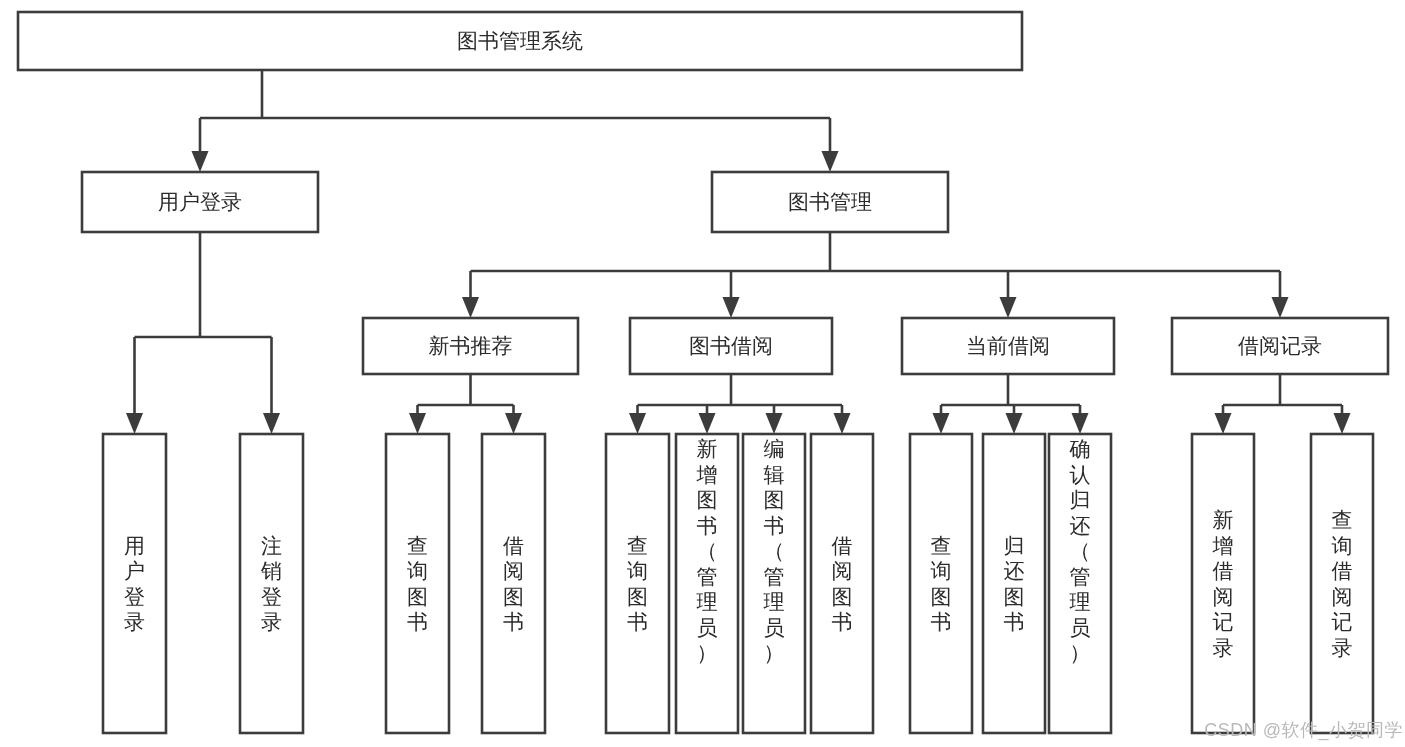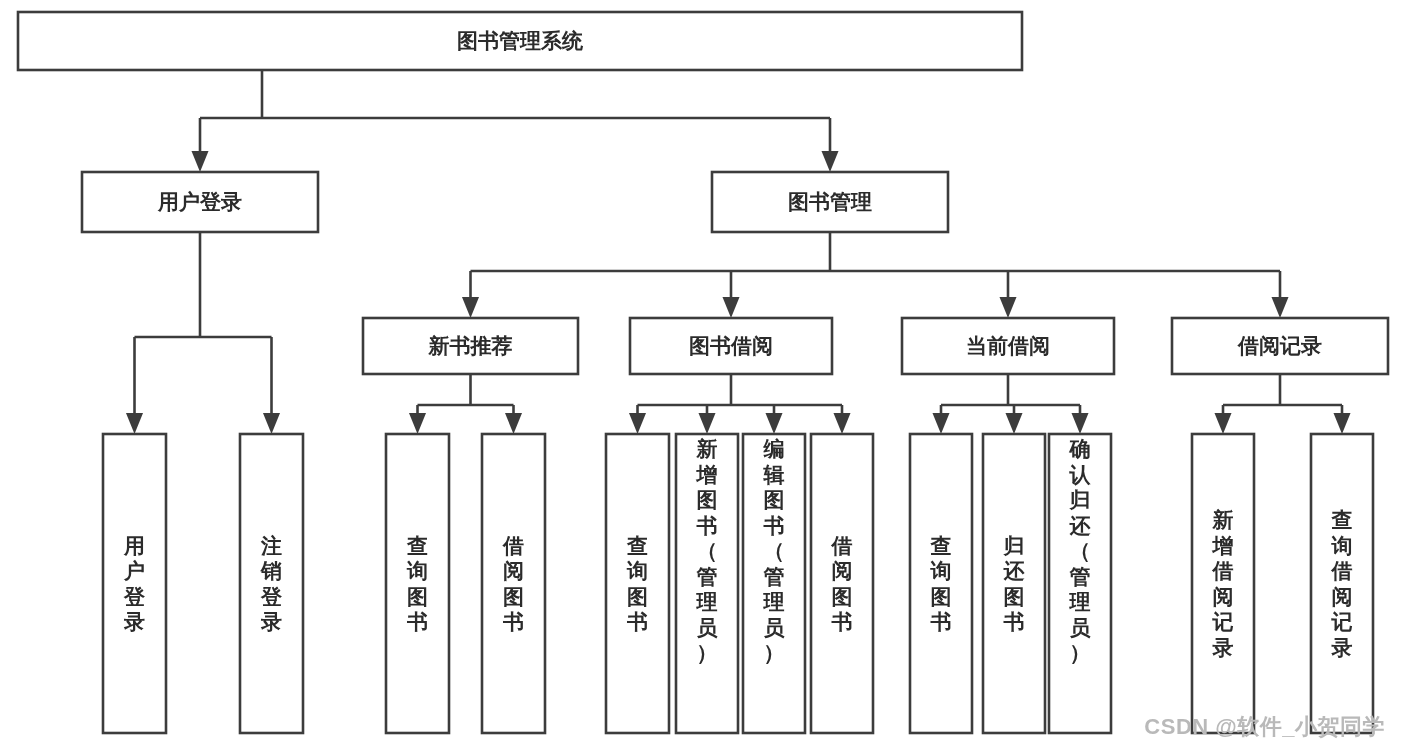--- a/index.html
+++ b/index.html
@@ -13,21 +13,20 @@
     font-family: "Liberation Sans", "DejaVu Sans", sans-serif;
     overflow: hidden;
     position: relative;
   }
   #diagram-root {
     position: absolute;
     left: 0;
     top: 0;
     width: 1405px;
     height: 747px;
-    font-weight: bold;
   }
   svg.flow {
     display: block;
     width: 1405px;
     height: 747px;
   }
   .node-rect {
     fill: #ffffff;
     stroke: #3c3c3c;
     stroke-width: 2.6;
@@ -50,24 +49,24 @@
     dominant-baseline: middle;
   }
   .node-label-v {
     font-family: "Liberation Sans", "DejaVu Sans", sans-serif;
     font-size: 21px;
     fill: #2b2b2b;
     text-anchor: middle;
   }
   .watermark {
     position: absolute;
-    right: 20px;
+    right: 2px;
     bottom: 5px;
     font-family: "Liberation Sans", "DejaVu Sans", sans-serif;
-    font-size: 22px;
+    font-size: 18px;
     color: #b9b9b9;
     letter-spacing: 0.5px;
     white-space: nowrap;
     pointer-events: none;
   }
 </style>
 </head>
 <body>
 
 <div id="diagram-root">

